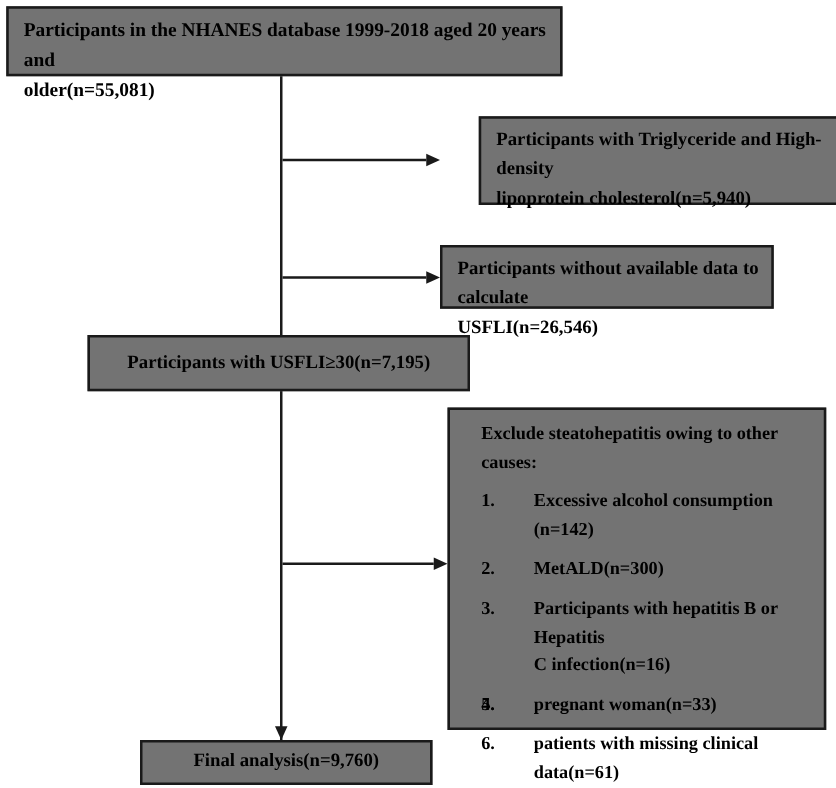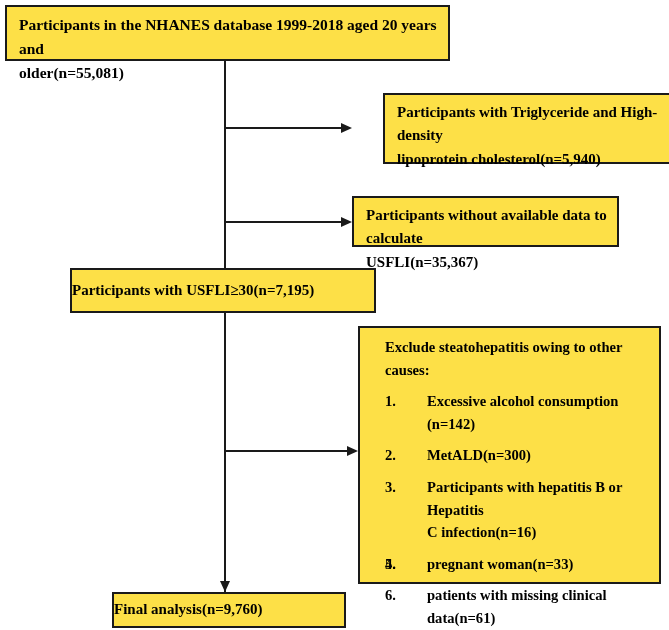--- a/index.html
+++ b/index.html
@@ -13,31 +13,31 @@
     height: 630px;
     background: #ffffff;
     font-family: "Liberation Serif", "DejaVu Serif", serif;
     color: #000000;
     overflow: hidden;
   }
   .node {
     position: absolute;
     box-sizing: border-box;
     border: 2px solid #1a1a1a;
-    background: #fde047;
+    background: #737373;
     font-weight: bold;
     line-height: 1.55;
   }
   .node.pad {
     padding: 6px 10px 6px 12px;
   }
   .node.center {
     display: flex;
     align-items: center;
-    justify-content: flex-start;
+    justify-content: center;
     text-align: center;
   }
 
   
   #node-source   { left: 5px;   top: 5px;   width: 445px; height: 56px;  font-size: 15.5px; }
   #node-excl-1   { left: 352px; top: 93px;  width: 309px; height: 71px;  font-size: 15px; margin-left: 31px; }
   #node-excl-2   { left: 352px; top: 196px; width: 267px; height: 51px;  font-size: 15px; }
   #node-usfli    { left: 70px;  top: 268px; width: 306px; height: 45px;  font-size: 15px; }
   #node-excl-3   { left: 358px; top: 326px; width: 303px; height: 258px; font-size: 14.6px; padding-left: 23px; }
   #node-final    { left: 112px; top: 592px; width: 234px; height: 36px;  font-size: 15px; }
@@ -98,21 +98,21 @@
   <div class="node pad" id="node-excl-1">
     <div>Participants with Triglyceride and High-density</div>
     <div>lipoprotein cholesterol(n=5,940)</div>
   </div>
 
   <div class="line hline" style="left:226px; top:221px; width:115px;"></div>
   <div class="arrow-head arrow-right" style="left:341px; top:216.5px;"></div>
 
   <div class="node pad" id="node-excl-2">
     <div>Participants without available data to calculate</div>
-    <div>USFLI(n=35,367)</div>
+    <div>USFLI(n=26,546)</div>
   </div>
 
   <div class="node center" id="node-usfli">
     <span>Participants with USFLI≥30(n=7,195)</span>
   </div>
 
   <div class="line hline" style="left:226px; top:450px; width:121px;"></div>
   <div class="arrow-head arrow-right" style="left:347px; top:445.5px;"></div>
 
   <div class="node pad" id="node-excl-3">

